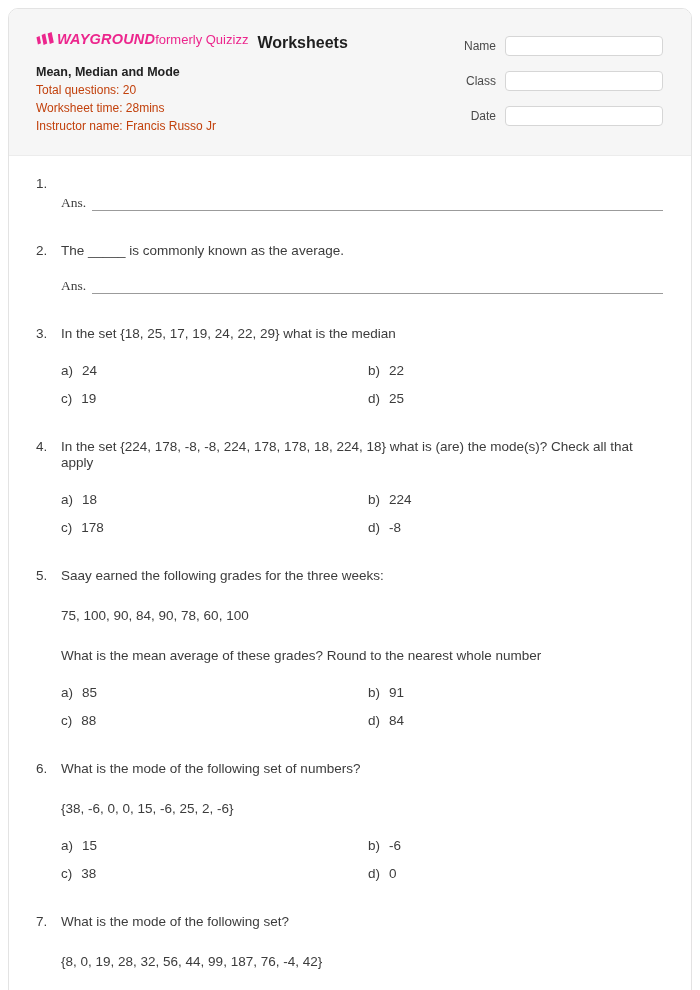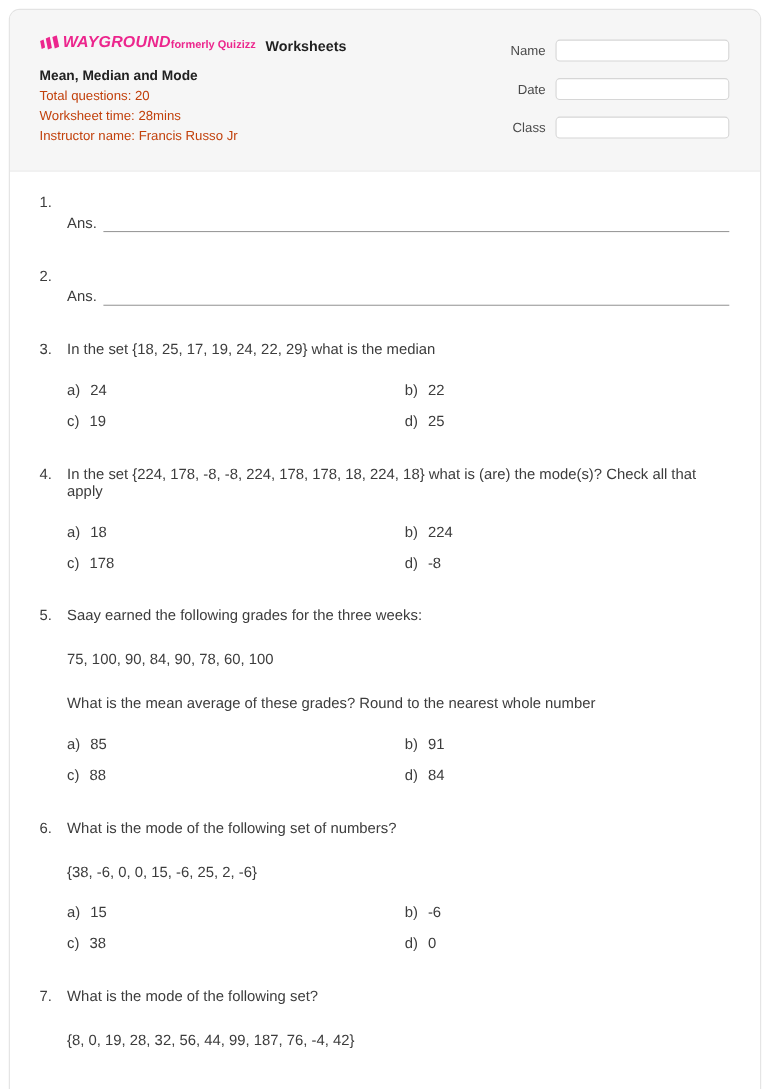--- a/index.html
+++ b/index.html
@@ -19,41 +19,41 @@
   }
   .logo-row { display:flex; align-items:flex-start; gap:9px; }
   .logo-block { display:flex; flex-direction:row; align-items:flex-end; }
   .brand-row { display:flex; align-items:center; gap:3px; }
   .brand-mark { display:block; }
   .brand-name {
     color:#ec268d; font-style:italic; font-weight:800; font-size:14.5px;
     letter-spacing:0.2px;
   }
   .brand-tagline {
-    color:#ec268d; font-size:10px; font-weight:700; margin-top:1px;
-  }
-  .product-name { font-weight:700; font-size:13px; color:#1f1f1f; margin-top:3px; }
+    color:#ec268d; font-size:13px; font-weight:400; margin-top:1px;
+  }
+  .product-name { font-weight:700; font-size:16px; color:#1f1f1f; margin-top:3px; }
   .ws-title { font-weight:700; font-size:12.5px; color:#222; margin-top:13px; }
   .meta-line { font-size:12px; color:#c2410c; margin-top:5px; line-height:13px; }
   .fields { margin-top:5px; }
   .field-row { display:flex; align-items:center; justify-content:flex-end; margin-bottom:15px; }
   .field-label { font-size:12px; color:#4a4a4a; margin-right:9px; }
   .field-input {
     width:158px; height:20px; border:1px solid #d6d6d6; border-radius:4px;
     background:#ffffff; outline:none; padding:0 6px; font-size:12px;
     font-family:"Liberation Sans", sans-serif; color:#333;
   }
   
   .sheet { padding:20px 28px 0 27px; }
   .question { display:flex; margin-bottom:32px; }
   .q-num { width:25px; flex:0 0 25px; font-size:13.5px; color:#3c3c3c; line-height:16px; }
   .q-body { flex:1; min-width:0; }
   .q-line { font-size:13.5px; color:#3c3c3c; line-height:16px; }
   .q-line + .q-line { margin-top:24px; }
-  .ans-row { display:flex; align-items:flex-end; margin-top:19px; }
+  .ans-row { display:flex; align-items:flex-end; margin-top:19px;font-family:Liberation Serif, serif; }
   .ans-label { font-size:13.5px; color:#3c3c3c; line-height:16px; }
   .ans-line { flex:1; margin-left:6px; border-bottom:1px solid #9b9b9b; height:15px; }
   .options { display:grid; grid-template-columns:307px 1fr; row-gap:12px; margin-top:21px; }
   .option { display:flex; font-size:13.5px; color:#3c3c3c; line-height:16px; }
   .opt-letter { margin-right:9px; }
 </style>
 </head>
 <body>
 
 <div class="card">
@@ -79,45 +79,46 @@
       <div class="meta-line">Worksheet time: 28mins</div>
       <div class="meta-line">Instructor name: Francis Russo Jr</div>
     </div>
 
     <div class="fields">
       <div class="field-row">
         <span class="field-label">Name</span>
         <input class="field-input" type="text" value="" style="">
       </div>
       <div class="field-row">
+        <span class="field-label">Class</span>
+        <input class="field-input" type="text" value="" style="">
+      </div>
+      <div class="field-row">
         <span class="field-label">Date</span>
-        <input class="field-input" type="text" value="" style="">
-      </div>
-      <div class="field-row">
-        <span class="field-label">Class</span>
         <input class="field-input" type="text" value="" style="">
       </div>
     </div>
   </div>
 
   <div class="sheet">
 
     <div class="question">
       <div class="q-num">1.</div>
       <div class="q-body">
         <div class="ans-row">
           <span class="ans-label">Ans.</span>
           <span class="ans-line"></span>
         </div>
       </div>
     </div>
 
     <div class="question">
       <div class="q-num">2.</div>
       <div class="q-body">
+        <div class="q-line">The _____ is commonly known as the average.</div>
         <div class="ans-row">
           <span class="ans-label">Ans.</span>
           <span class="ans-line"></span>
         </div>
       </div>
     </div>
 
     <div class="question">
       <div class="q-num">3.</div>
       <div class="q-body">

